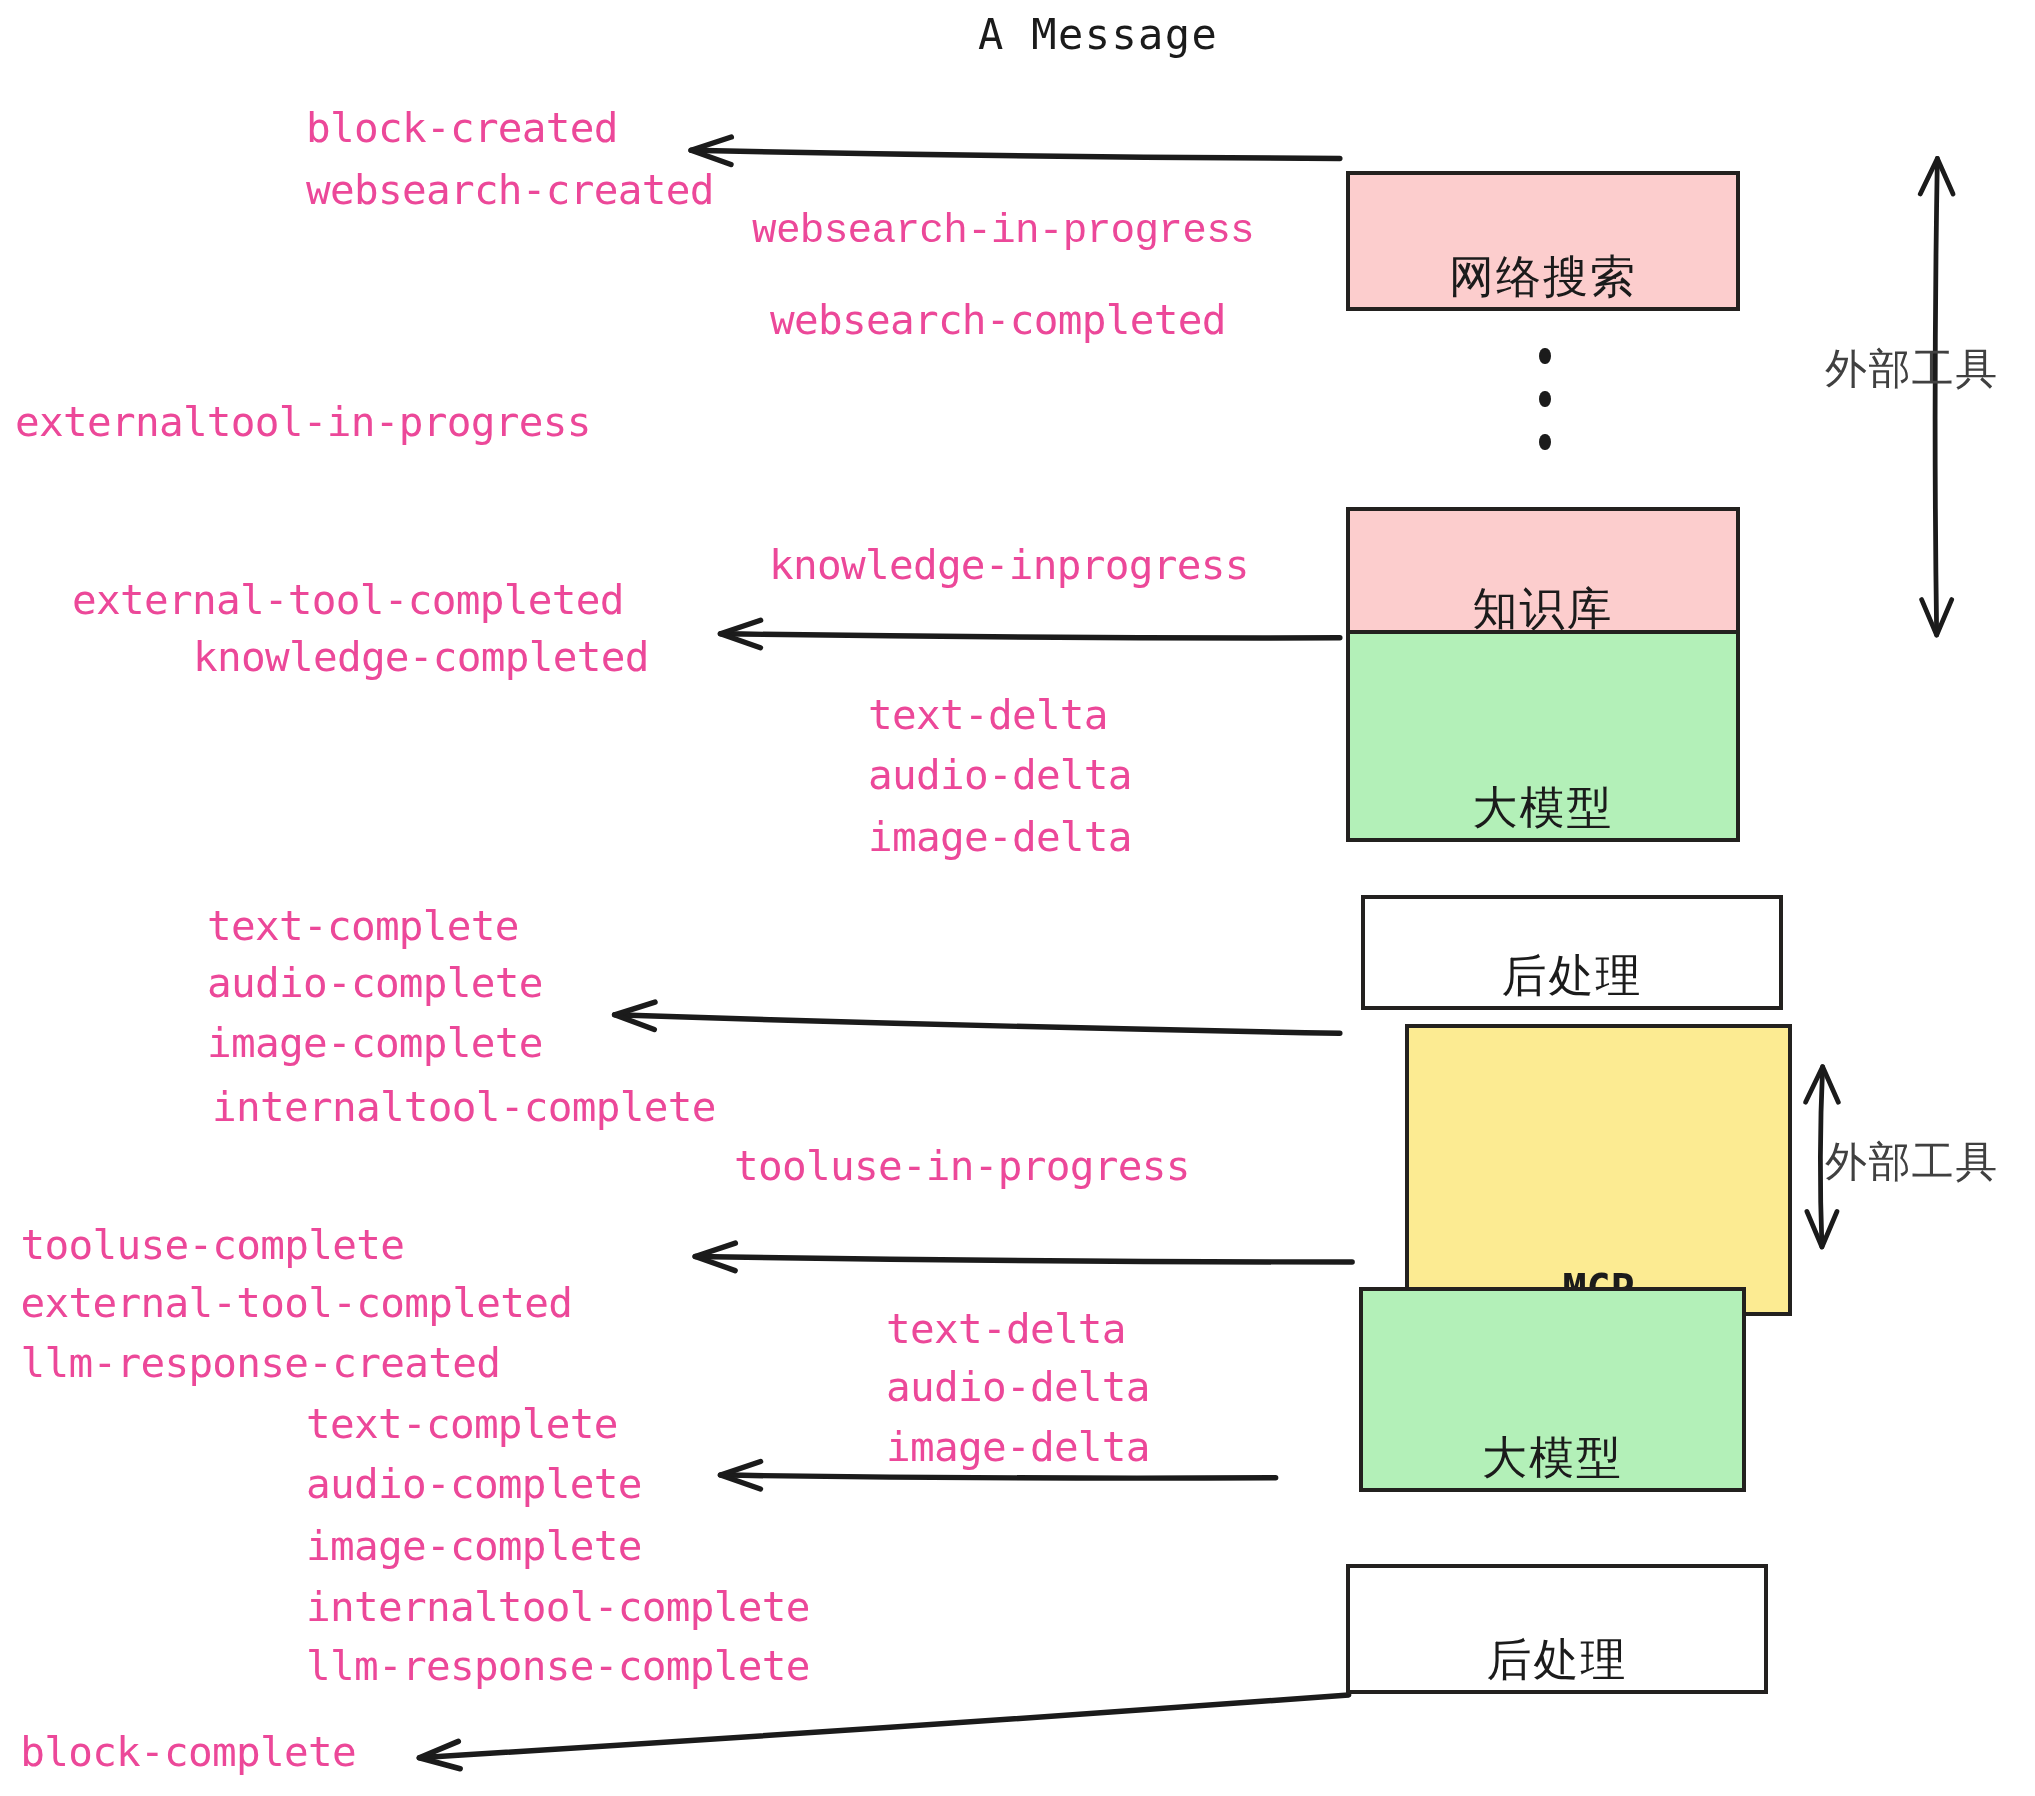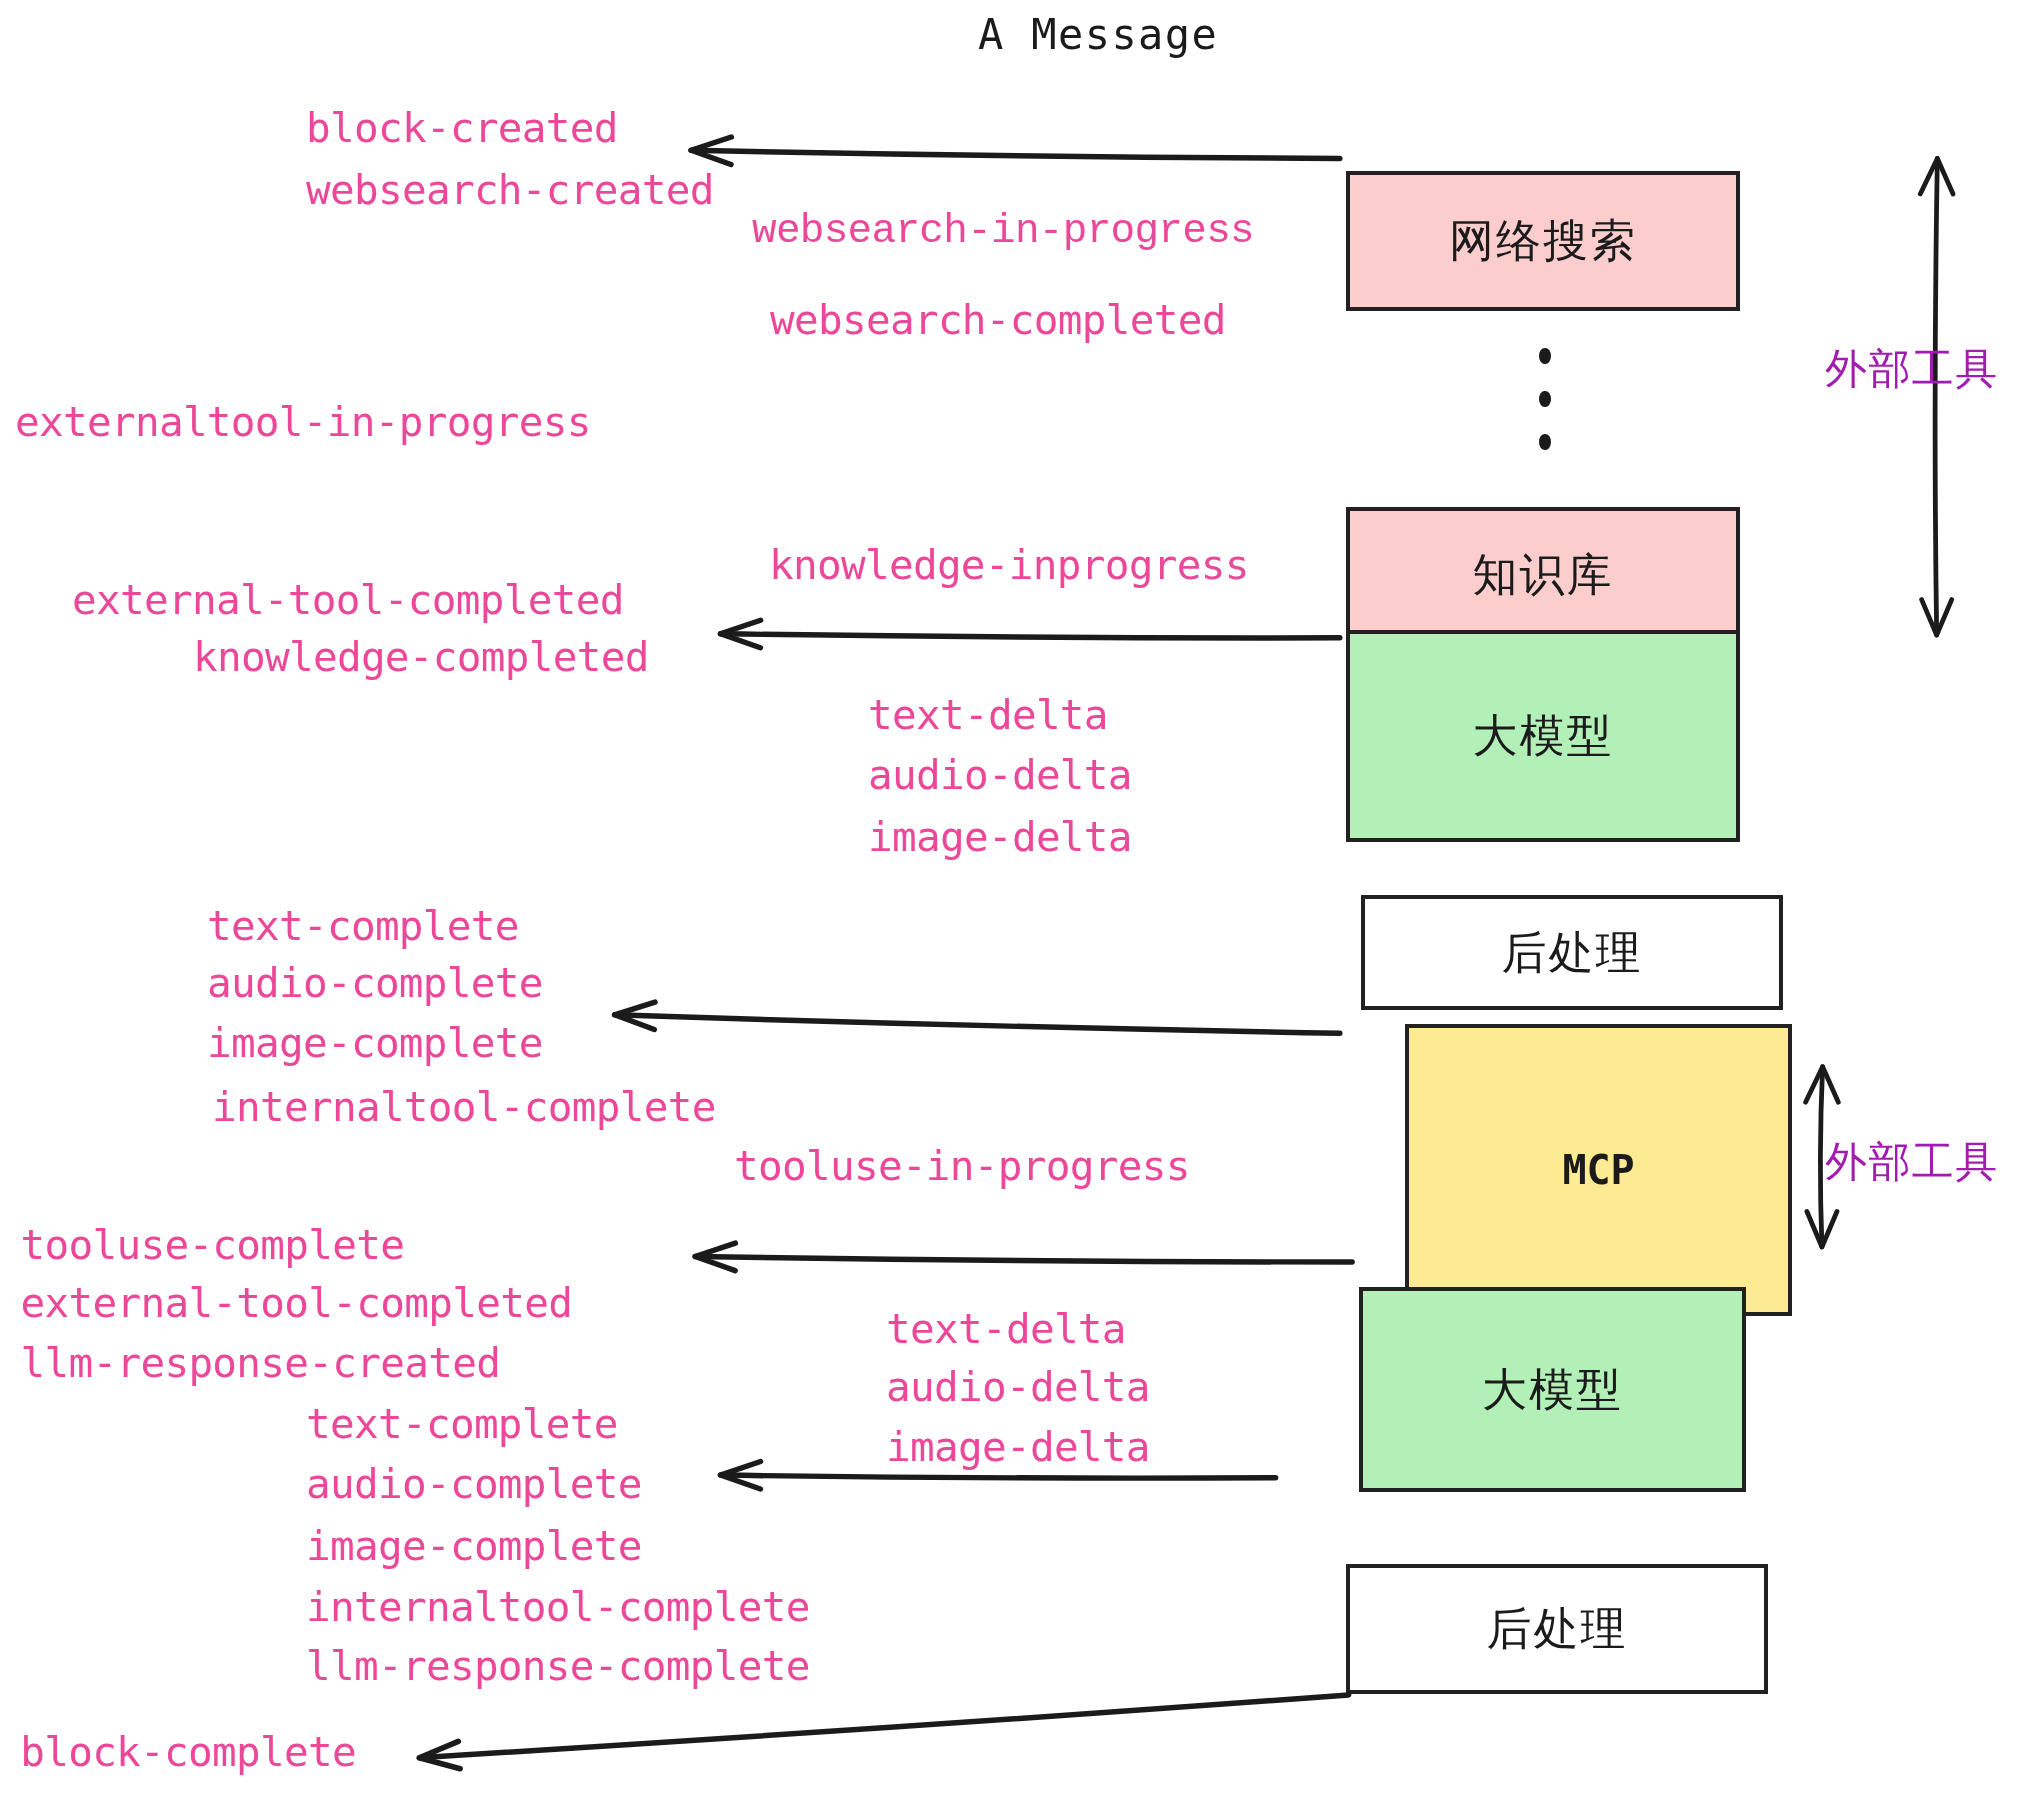--- a/index.html
+++ b/index.html
@@ -25,38 +25,38 @@
     font-size:41px;
     color:#ec4899;
     white-space:nowrap;
     letter-spacing:-0.7px;
   }
   .box{
     position:absolute;
     box-sizing:border-box;
     border:4.8px solid #23211f;
     display:flex;
-    align-items:center;
+    align-items:flex-end;
     justify-content:center;
     font-family:"DejaVu Sans", sans-serif;
     font-size:45px;
     color:#1b1b1b;
     letter-spacing:2px;
   }
   .box.mono{
     font-family:"DejaVu Sans Mono", monospace;
     font-size:40px;
     font-weight:bold;
     letter-spacing:0;
   }
   .sidelabel{
     position:absolute;
     font-family:"DejaVu Sans", sans-serif;
     font-size:42px;
-    color:#a21caf;
+    color:#404040;
     letter-spacing:1.4px;
     white-space:nowrap;
   }
   .dots{
     position:absolute;
     display:flex;
     flex-direction:column;
     align-items:center;
     justify-content:space-between;
   }

